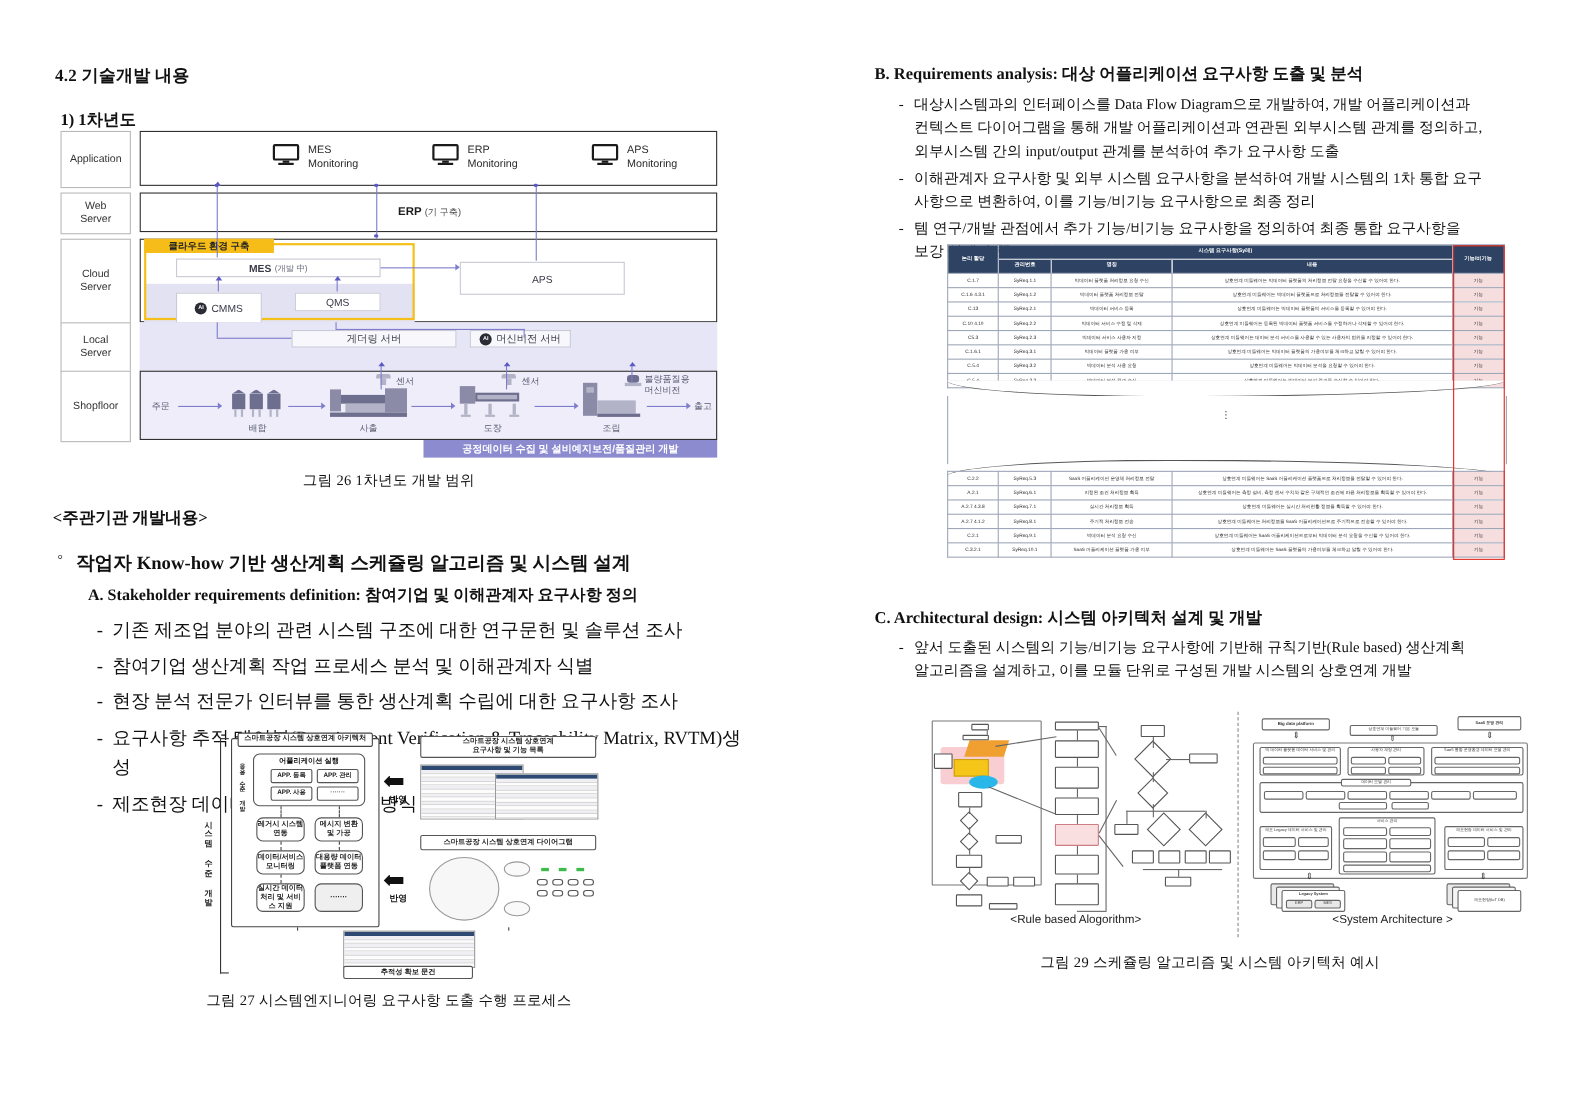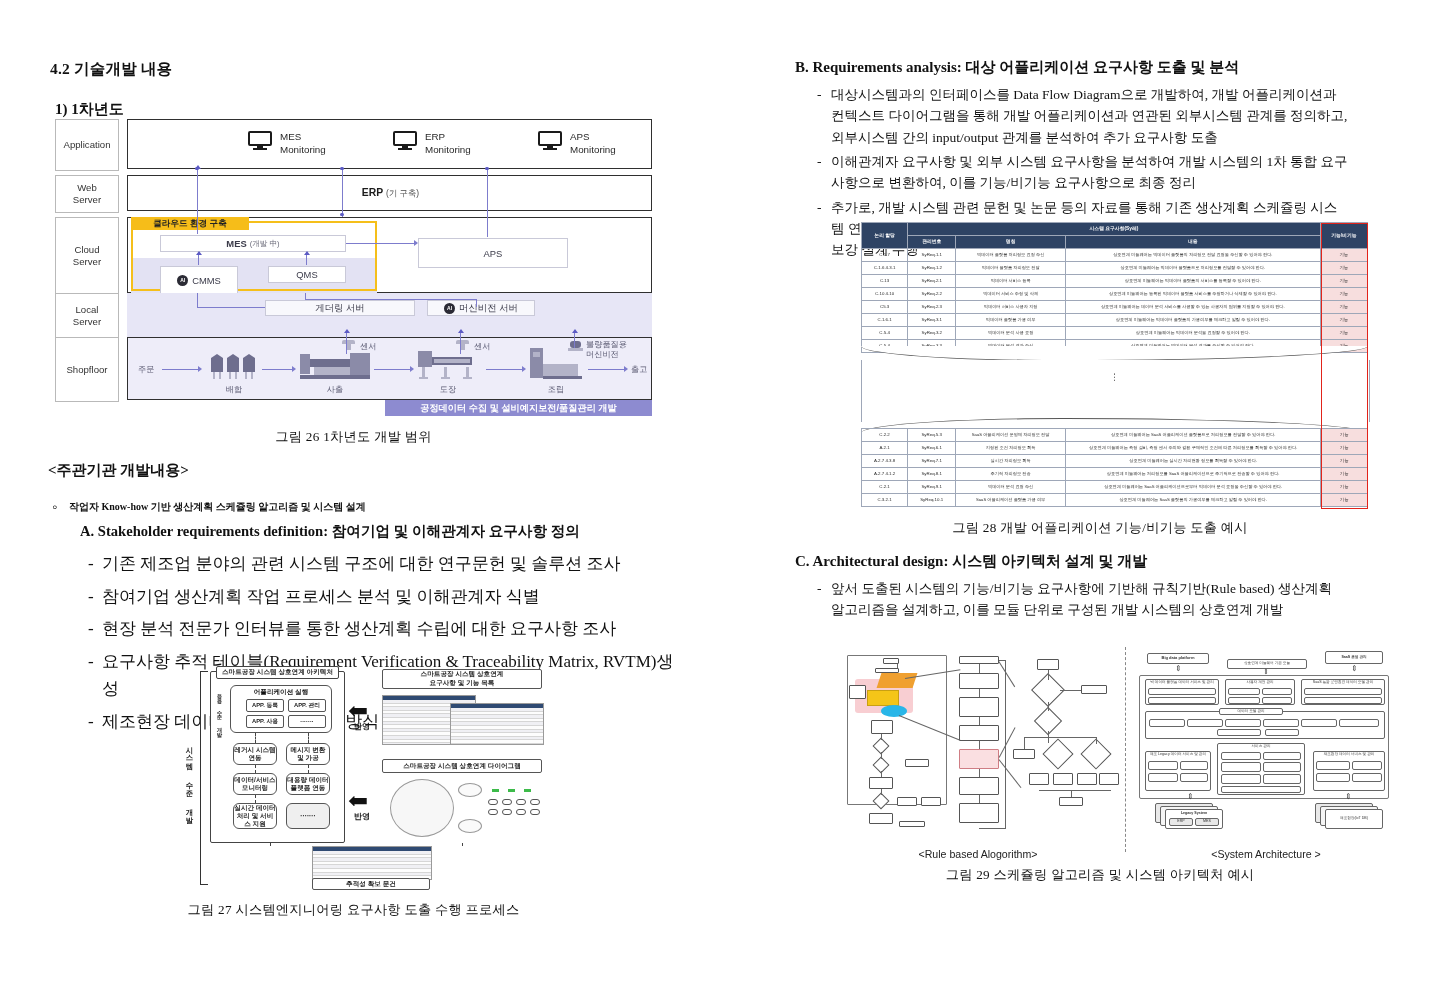--- a/index.html
+++ b/index.html
@@ -15,21 +15,21 @@
   .col{position:absolute;top:0;height:1002px;}
   .col-left{left:0;width:715px;}
   .col-right{left:715px;width:715px;}
 
   
   .h-sec{font-size:15.5px;font-weight:bold;letter-spacing:.2px;}
   .h-sub{font-size:15px;font-weight:bold;}
   .body-t{font-size:13.6px;line-height:1.52;}
   .caption{font-size:13.2px;text-align:center;letter-spacing:.3px;}
 
-  .lvl-o{position:relative;padding-left:19px;font-size:10px;font-weight:bold;}
+  .lvl-o{position:relative;padding-left:19px;font-size:17px;font-weight:bold;}
   .lvl-o:before{content:"\25E6";position:absolute;left:2px;top:-1px;font-size:15px;}
   .lvl-A{padding-left:30px;font-size:14.6px;font-weight:bold;}
   .lvl-d{position:relative;padding-left:52px;font-size:17px;line-height:1.62;}
   .lvl-d:before{content:"-";position:absolute;left:38px;}
   .lvl-d2{position:relative;padding-left:36px;font-size:13.5px;line-height:1.58;text-align:justify;}
   .lvl-d2:before{content:"-";position:absolute;left:22px;}
   .lvl-d2 .cont{display:block;}
 
   
   #fig26{position:absolute;left:55px;top:119px;width:597px;height:281px;}
@@ -118,21 +118,21 @@
   
   #fig29{position:absolute;left:118px;top:645px;width:570px;height:215px;}
   .f29half{position:absolute;top:0;height:215px;}
   .fcbox{position:absolute;box-sizing:border-box;border:.8px solid #555;background:#fff;border-radius:1px;}
   .fcdia{position:absolute;box-sizing:border-box;border:.8px solid #555;background:#fff;transform:rotate(45deg);}
   .fcline{position:absolute;background:#666;}
   .sa-box{position:absolute;box-sizing:border-box;border:.7px solid #666;background:#fff;border-radius:2px;}
   .sa-lbl{position:absolute;font-family:"Liberation Sans","DejaVu Sans",sans-serif;font-size:3.6px;color:#333;
     display:flex;align-items:center;justify-content:center;text-align:center;line-height:1.05;}
   .f29cap{position:absolute;font-family:"Liberation Sans","DejaVu Sans",sans-serif;
-    font-size:10.6px;color:#222;text-align:center;width:100%;margin-top:18px;}
+    font-size:10.6px;color:#222;text-align:center;width:100%;}
   .divider{position:absolute;width:0;border-left:1px dashed #888;}
 </style>
 </head>
 <body>
 
 <div class="page">
 
   <div class="col col-left">
 
     <div class="h-sec" style="position:absolute;left:50px;top:59px;">4.2 기술개발 내용</div>
@@ -195,21 +195,21 @@
         <div class="vline" style="left:70px;top:36px;height:11px;"></div>
         <div class="arrUp" style="left:67.5px;top:33px;"></div>
         <div class="vline" style="left:178px;top:36px;height:11px;"></div>
         <div class="arrUp" style="left:175.5px;top:33px;"></div>
         <div class="hline" style="left:218px;top:25px;width:70px;"></div>
         <div class="arrR" style="left:286px;top:22px;"></div>
       </div>
 
       <div class="panel p-local">
         <div class="innerbox" style="left:138px;top:7px;width:150px;height:16px;border-color:#c9c9d8;background:#f8f8fc;">게더링 서버</div>
-        <div class="innerbox" style="left:300px;top:7px;width:108px;height:16px;border-color:#c9c9d8;background:#f8f8fc;">
+        <div class="innerbox" style="left:300px;top:7px;width:92px;height:16px;border-color:#c9c9d8;background:#f8f8fc;">
           <span class="aihead"></span>
             <span>머신비전 서버</span>
         </div>
 
         <div class="vline" style="left:70px;top:0;height:14px;"></div>
         <div class="hline" style="left:70px;top:14px;width:68px;"></div>
         <div class="vline" style="left:178px;top:0;height:6px;"></div>
         <div class="hline" style="left:178px;top:6px;width:172px;"></div>
         <div class="vline" style="left:349px;top:6px;height:8px;"></div>
       </div>
@@ -442,21 +442,20 @@
       <div class="lvl-d2 body-t" style="margin-top:7px;">
         <span class="cont">대상시스템과의 인터페이스를 Data Flow Diagram으로 개발하여, 개발 어플리케이션과</span>
         <span class="cont">컨텍스트 다이어그램을 통해 개발 어플리케이션과 연관된 외부시스템 관계를 정의하고,</span>
         <span class="cont">외부시스템 간의 input/output 관계를 분석하여 추가 요구사항 도출</span>
       </div>
       <div class="lvl-d2 body-t" style="margin-top:3px;">
         <span class="cont">이해관계자 요구사항 및 외부 시스템 요구사항을 분석하여 개발 시스템의 1차 통합 요구</span>
         <span class="cont">사항으로 변환하여, 이를 기능/비기능 요구사항으로 최종 정리</span>
       </div>
       <div class="lvl-d2 body-t" style="margin-top:3px;">
-        <span class="cont">추가로, 개발 시스템 관련 문헌 및 논문 등의 자료를 통해 기존 생산계획 스케쥴링 시스</span>
         <span class="cont">템 연구/개발 관점에서 추가 기능/비기능 요구사항을 정의하여 최종 통합 요구사항을</span>
         <span class="cont">보강 설계 수행</span>
       </div>
     </div>
 
     <div id="fig28">
       <table class="rtbl">
         <tbody>
             <tr>
           <th rowspan="2" style="width:46px;">논리 할당</th>
@@ -579,21 +578,20 @@
               <td class="ctext">SaaS 어플리케이션 플랫폼 가용 여부</td>
               <td class="ctext">상호연계 미들웨어는 SaaS 플랫폼의 가용여부를 체크하고 알릴 수 있어야 한다.</td>
               <td class="fnbox">기능</td>
             </tr>
       </tbody>
         </table>
 
       <div class="redcol" style="top:1px;height:286px;"></div>
     </div>
 
-    <div class="caption" style="position:absolute;left:80px;top:519px;width:610px;">그림 28 개발 어플리케이션 기능/비기능 도출 예시</div>
 
     <div style="position:absolute;left:80px;top:552px;width:610px;">
       <div class="h-sub">C. Architectural design: 시스템 아키텍처 설계 및 개발</div>
       <div class="lvl-d2 body-t" style="margin-top:7px;">
         <span class="cont">앞서 도출된 시스템의 기능/비기능 요구사항에 기반해 규칙기반(Rule based) 생산계획</span>
         <span class="cont">알고리즘을 설계하고, 이를 모듈 단위로 구성된 개발 시스템의 상호연계 개발</span>
       </div>
     </div>
 
     <div id="fig29">

